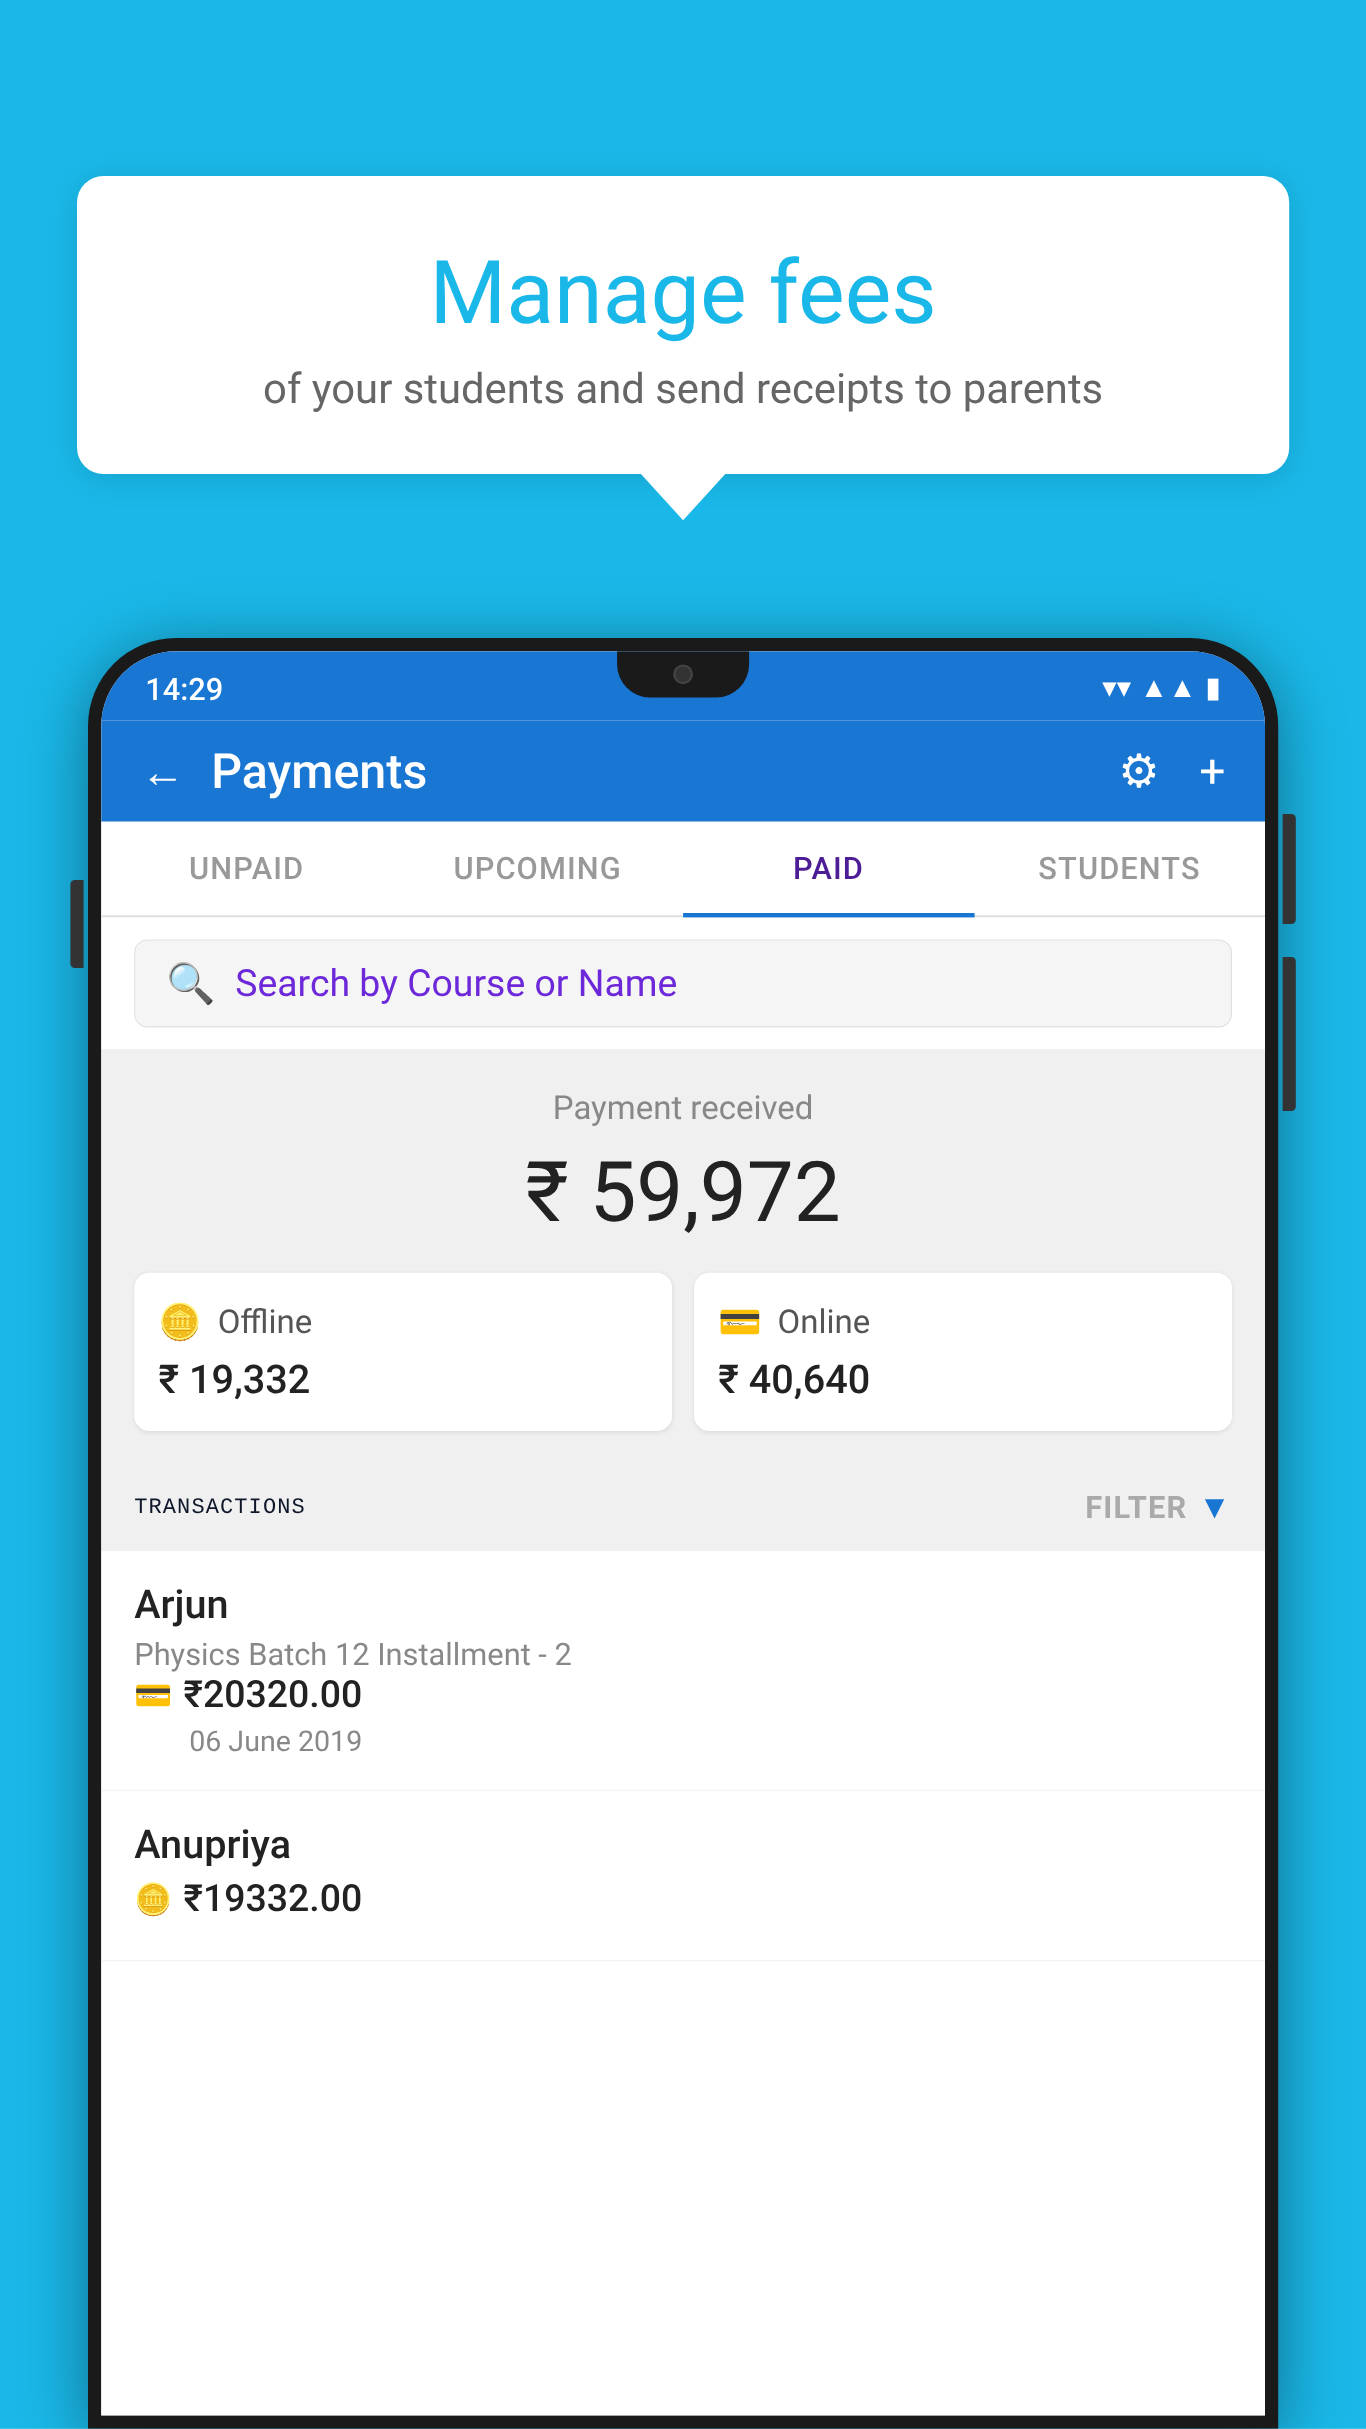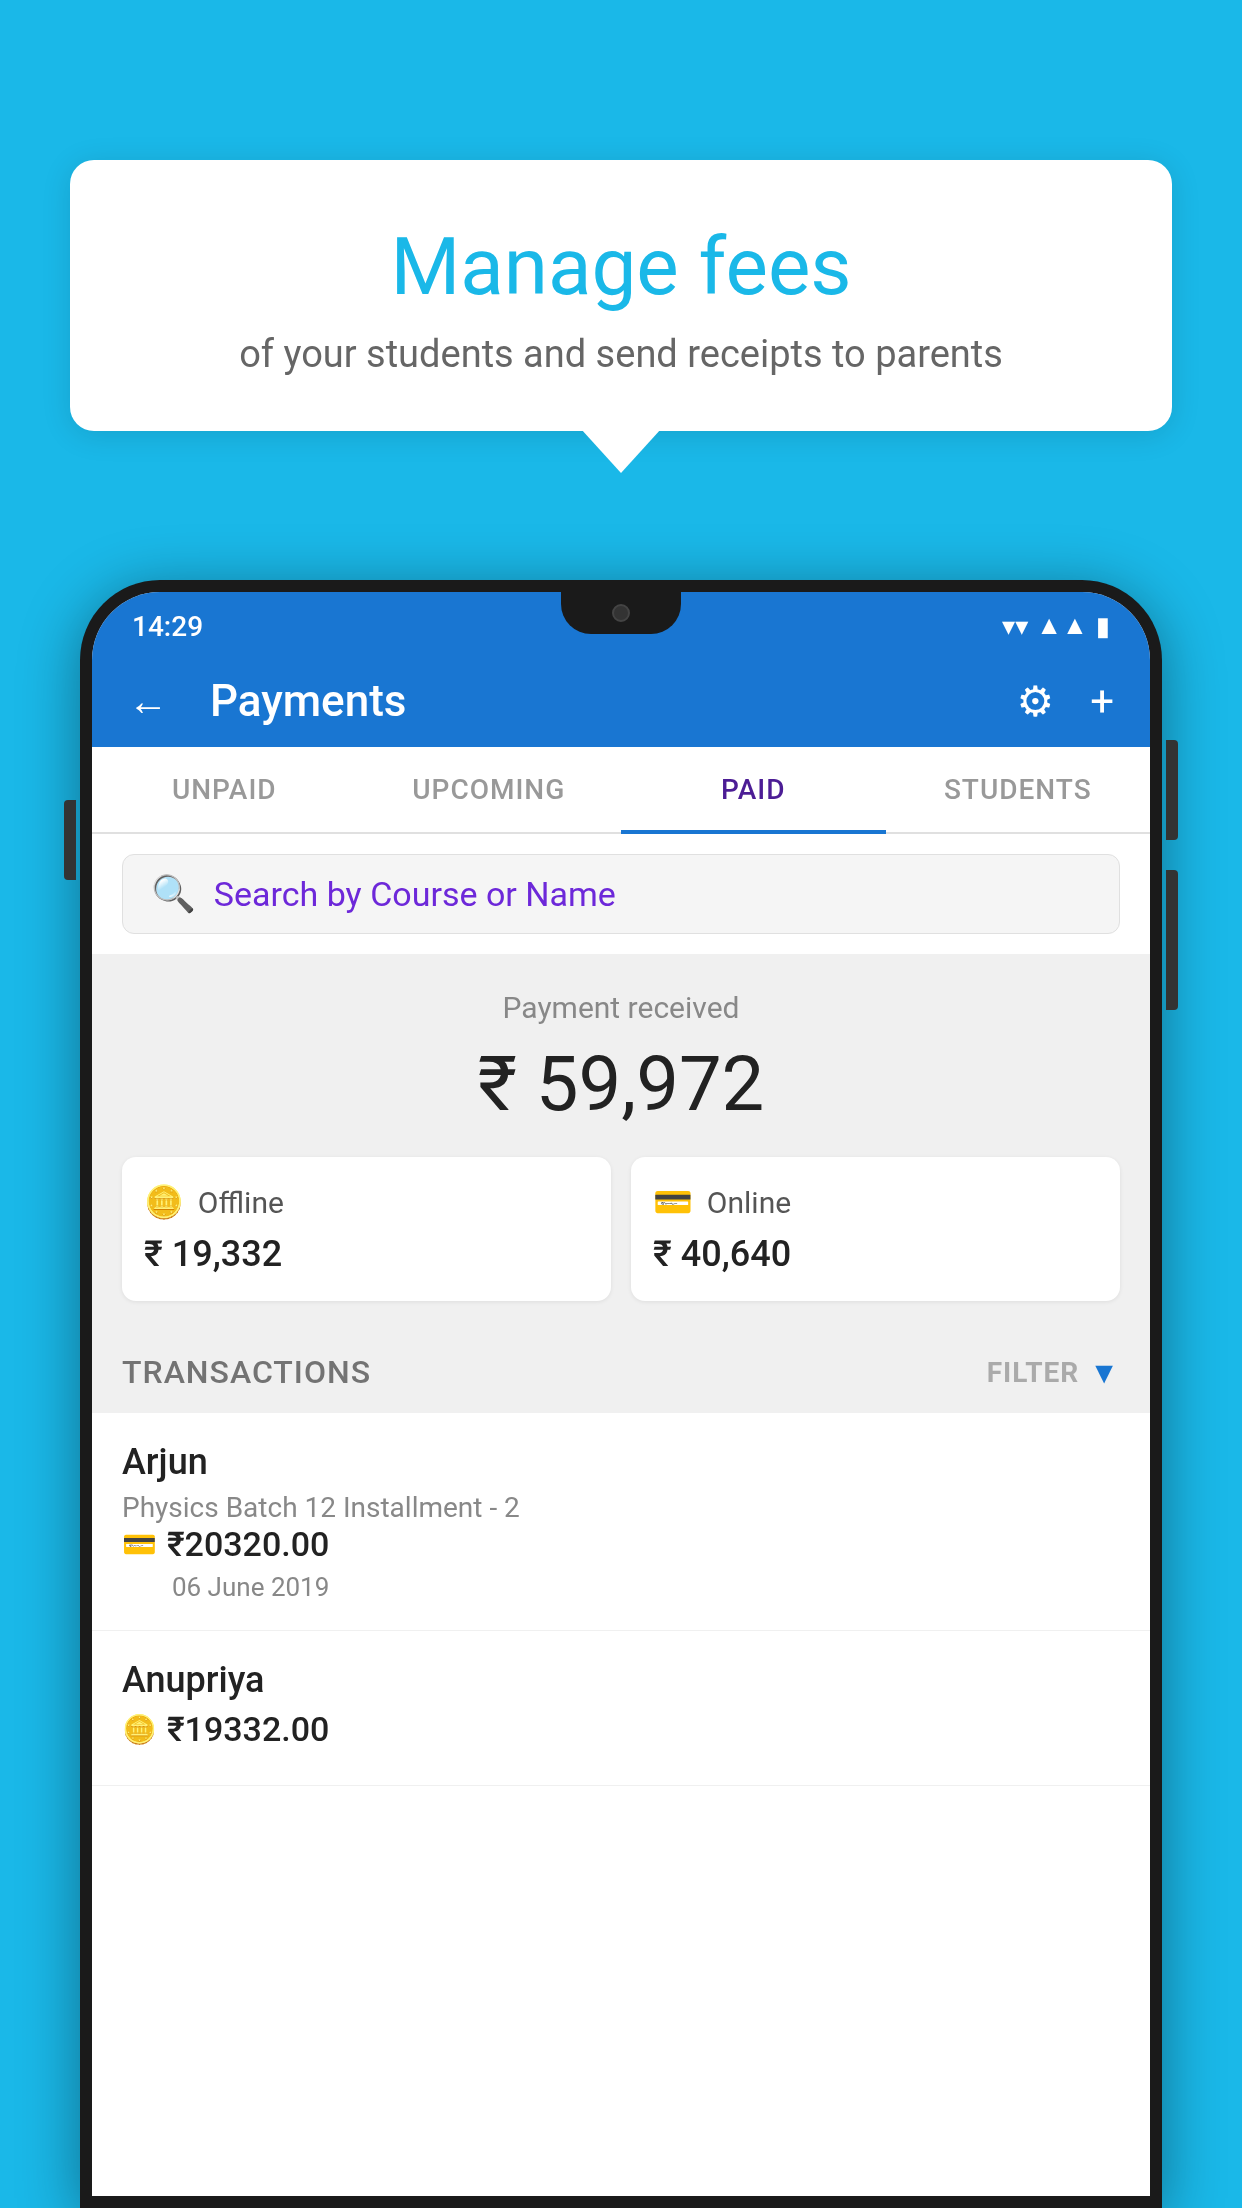--- a/index.html
+++ b/index.html
@@ -141,21 +141,20 @@
     .back-arrow {
       color: white;
       font-size: 40px;
       cursor: pointer;
     }
 
     .app-bar-title {
       color: white;
       font-size: 44px;
       font-weight: 500;
-      margin-left: 18px;
     }
 
     .app-bar-right {
       display: flex;
       align-items: center;
       gap: 36px;
     }
 
     .gear-icon, .plus-icon {
       color: white;
@@ -282,24 +281,25 @@
     
     .transactions-header {
       display: flex;
       align-items: center;
       justify-content: space-between;
       padding: 22px 30px;
       background: #f0f0f0;
     }
 
     .transactions-label {
-      font-size: 32px;
-      color: #737373;
+      font-size: 20px;
+      color: #0f172a;
       font-weight: 500;
       letter-spacing: 1px;
+      font-family: Liberation Mono, monospace;
     }
 
     .filter-btn {
       display: flex;
       align-items: center;
       gap: 10px;
       font-size: 28px;
       color: #aaa;
       font-weight: 700;
       letter-spacing: 1px;

